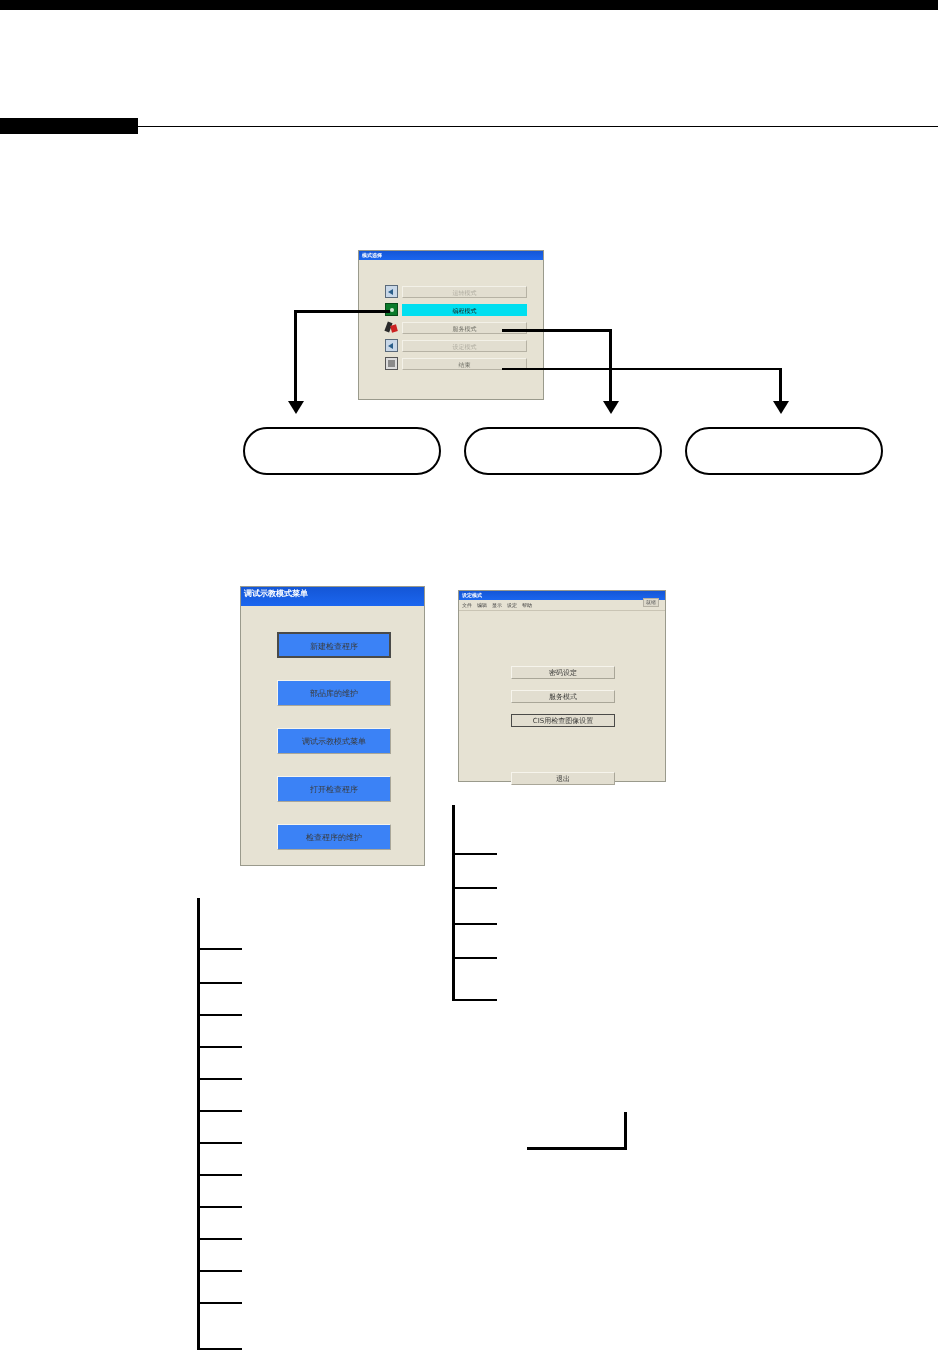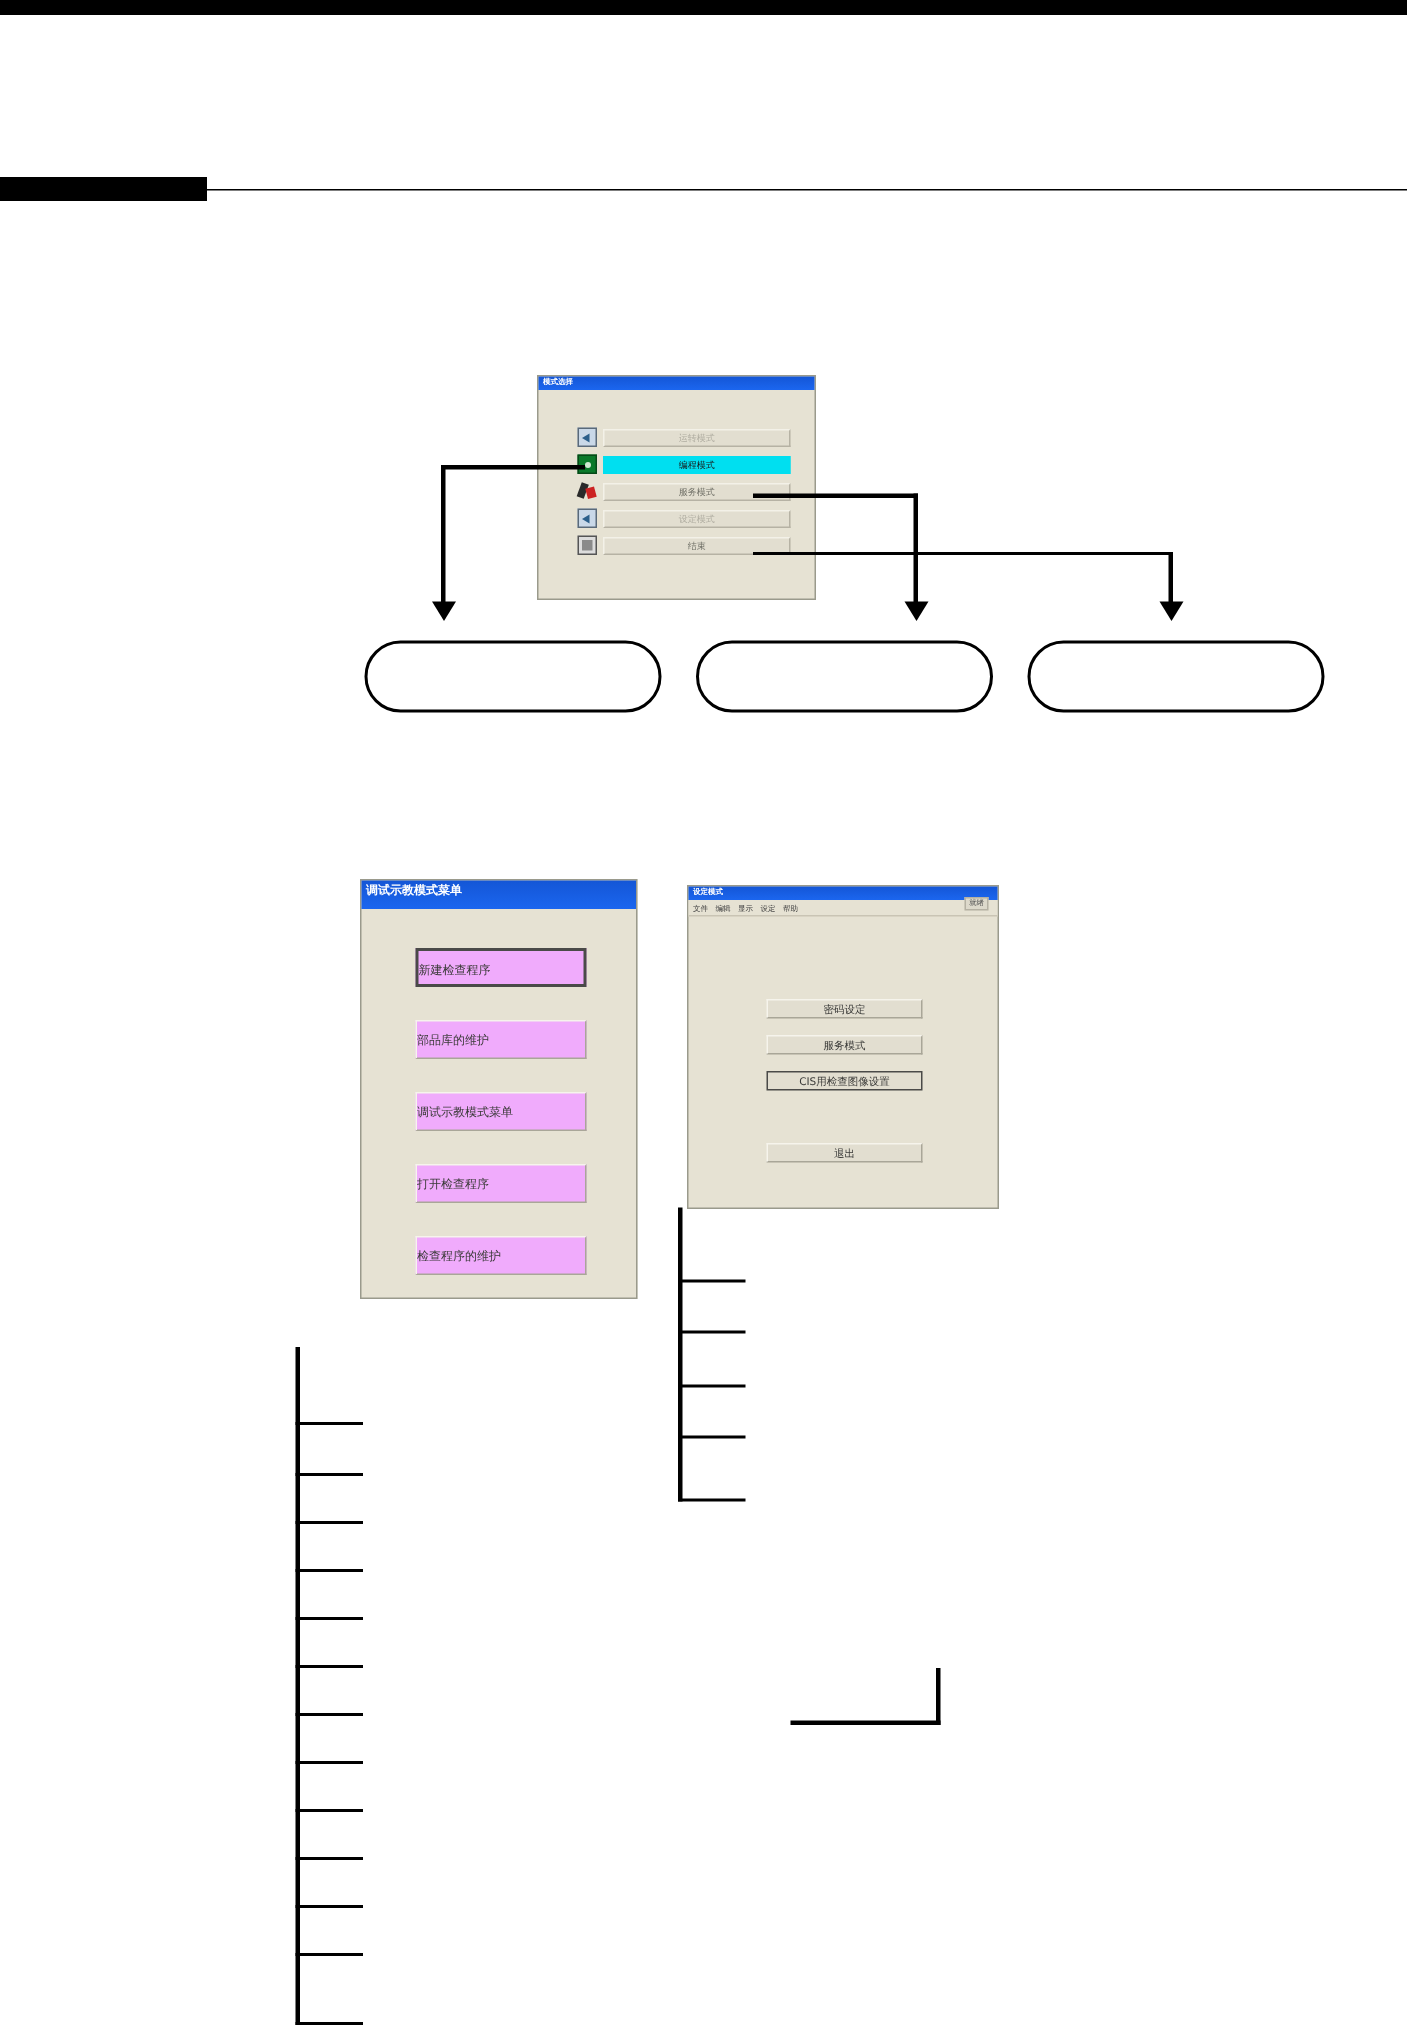--- a/index.html
+++ b/index.html
@@ -207,41 +207,41 @@
     height: 19px; line-height: 14px; font-size: 8px;
   }
   .teach-btns {
     position: absolute;
     left: 36px; top: 26px;
     width: 114px;
   }
   .teach-btn {
     height: 26px;
     line-height: 26px;
-    text-align: left;
+    text-align: center;
     font-size: 8px;
     color: #3a3a38;
-    background: #f0abfc;
+    background: #3b82f6;
     border-top: 1px solid #f6f4ec;
     border-left: 1px solid #f6f4ec;
     border-right: 1px solid #a9a698;
     border-bottom: 1px solid #a9a698;
     box-sizing: border-box;
     margin-bottom: 22px;
     white-space: nowrap;
     overflow: hidden;
   }
   .teach-btn.focused {
     border: 2px solid #4a4a48;
   }
 
   
   #settings-dialog {
     left: 458px; top: 590px;
-    width: 208px; height: 216px;
+    width: 208px; height: 192px;
   }
   #settings-dialog .dlg-title { height: 9px; line-height: 9px; font-size: 5px; }
   .set-btns {
     position: absolute;
     left: 52px; top: 55px;
     width: 104px;
   }
   .set-btn {
     height: 13px;
     line-height: 13px;
@@ -252,21 +252,21 @@
     border-top: 1px solid #f6f4ec;
     border-left: 1px solid #f6f4ec;
     border-right: 1px solid #a9a698;
     border-bottom: 1px solid #a9a698;
     box-sizing: border-box;
     margin-bottom: 11px;
     white-space: nowrap;
     overflow: hidden;
   }
   .set-btn.focused { border: 1px solid #4a4a48; }
-  .set-btn.spacer-after { margin-bottom: 35px; }
+  .set-btn.spacer-after { margin-bottom: 45px; }
   .set-status {
     position: absolute;
     right: 6px; bottom: 4px;
     font-size: 5px;
     color: #555;
     background: #ddd9cb;
     border: 1px solid #b5b1a3;
     padding: 0 2px;
     line-height: 7px;
   }

